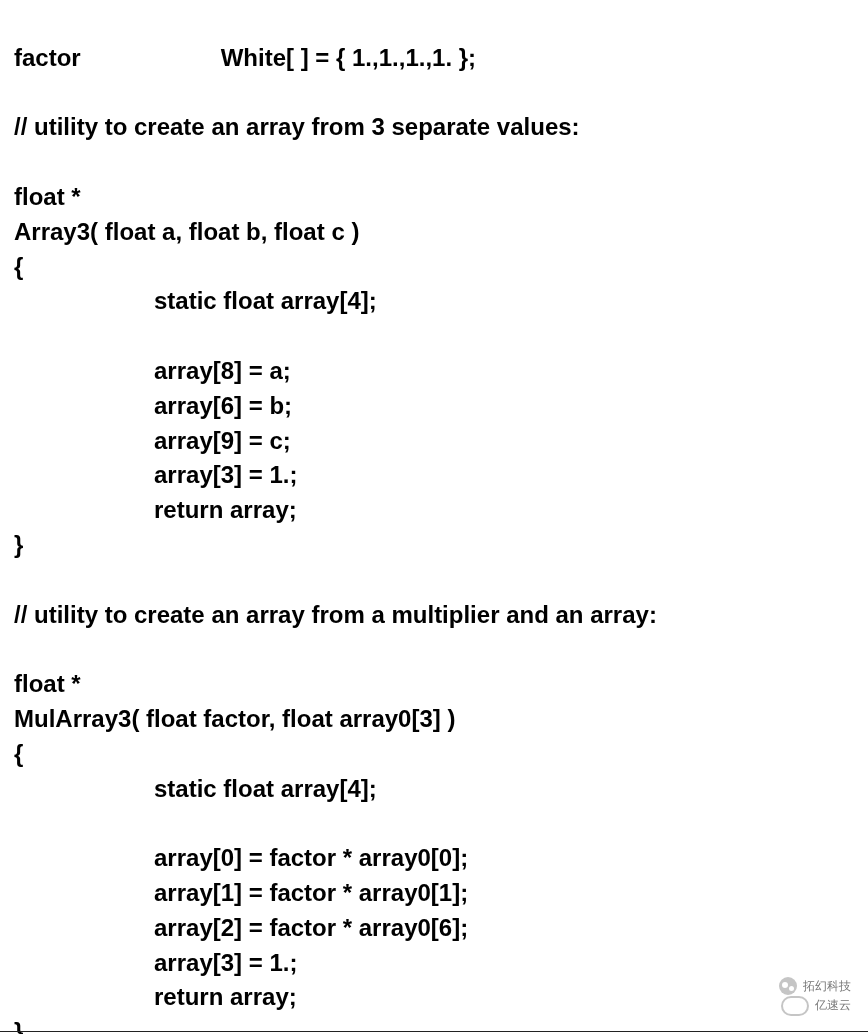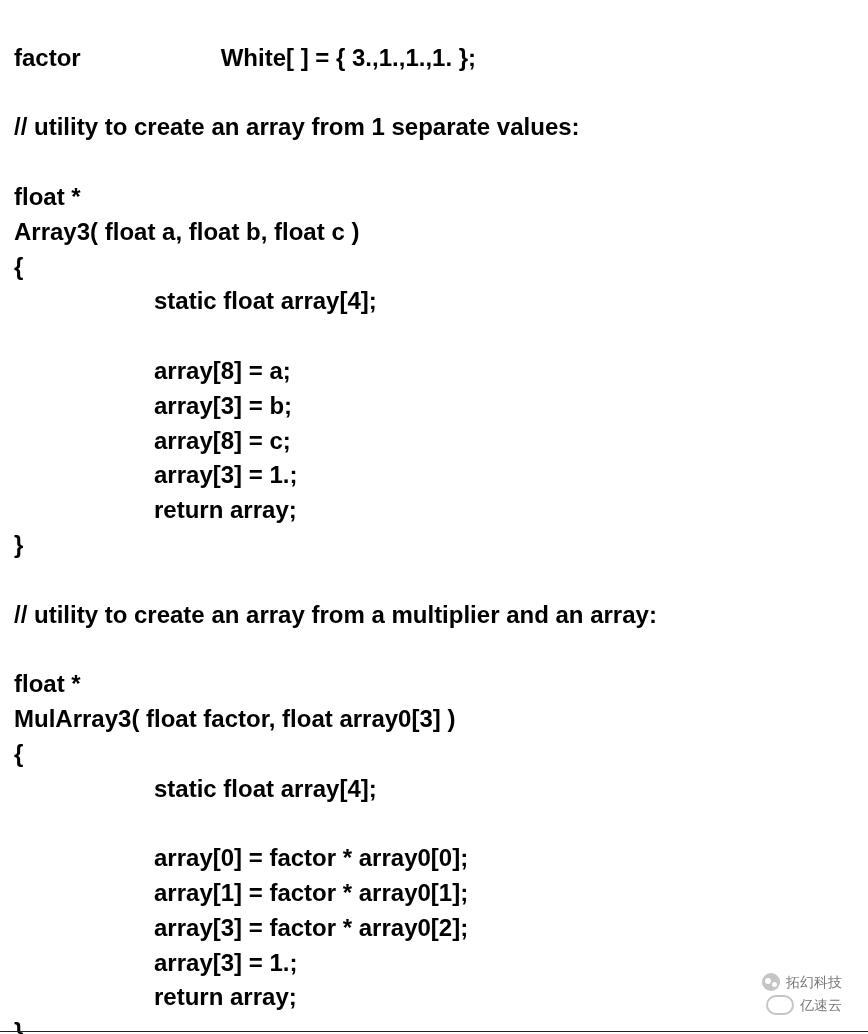--- a/index.html
+++ b/index.html
@@ -17,24 +17,24 @@
     padding: 6px 8px 0 14px;
     font-size: 24px;
     font-weight: 700;
     line-height: 1.45;
     white-space: pre;
   }
   .pad1 { display:inline-block; width: 140px; }
   .indent { display:inline-block; width: 140px; }
   .watermark {
     position: absolute;
-    right: 26px;
+    right: 17px;
     bottom: 18px;
     text-align: right;
-    font-size: 14px;
+    font-size: 12px;
     color: #777;
     line-height: 1.6;
     font-weight: 400;
   }
   .watermark .row { display:flex; align-items:center; justify-content:flex-end; gap:6px; }
   .wm-icon {
     display:inline-block;
     width: 18px; height: 18px;
     border-radius: 4px;
     position: relative;
@@ -51,46 +51,46 @@
   }
   hr.bottomrule{
     position:absolute; left:0; right:0; bottom:2px;
     border:none; border-top:1px solid #222; margin:0;
   }
 </style>
 </head>
 <body>
 
 <div class="page">
-<span><span>factor</span><span class="pad1"></span><span>White[ ] = { 3.,1.,1.,1. };</span></span>
+<span><span>factor</span><span class="pad1"></span><span>White[ ] = { 1.,1.,1.,1. };</span></span>
 <span></span>
-<span>// utility to create an array from 1 separate values:</span>
+<span>// utility to create an array from 3 separate values:</span>
 <span></span>
 <span>float *</span>
 <span>Array3( float a, float b, float c )</span>
 <span>{</span>
 <span><span class="indent"></span><span>static float array[4];</span></span>
 <span></span>
 <span><span class="indent"></span><span>array[8] = a;</span></span>
-<span><span class="indent"></span><span>array[3] = b;</span></span>
-<span><span class="indent"></span><span>array[8] = c;</span></span>
+<span><span class="indent"></span><span>array[6] = b;</span></span>
+<span><span class="indent"></span><span>array[9] = c;</span></span>
 <span><span class="indent"></span><span>array[3] = 1.;</span></span>
 <span><span class="indent"></span><span>return array;</span></span>
 <span>}</span>
 <span></span>
 <span>// utility to create an array from a multiplier and an array:</span>
 <span></span>
 <span>float *</span>
 <span>MulArray3( float factor, float array0[3] )</span>
 <span>{</span>
 <span><span class="indent"></span><span>static float array[4];</span></span>
 <span></span>
 <span><span class="indent"></span><span>array[0] = factor * array0[0];</span></span>
 <span><span class="indent"></span><span>array[1] = factor * array0[1];</span></span>
-<span><span class="indent"></span><span>array[3] = factor * array0[2];</span></span>
+<span><span class="indent"></span><span>array[2] = factor * array0[6];</span></span>
 <span><span class="indent"></span><span>array[3] = 1.;</span></span>
 <span><span class="indent"></span><span>return array;</span></span>
 <span>}</span>
 </div>
 
 <div class="watermark">
   <div class="row">
     <span class="wm-icon wm-wechat"></span>
     <span>拓幻科技</span>
   </div>

